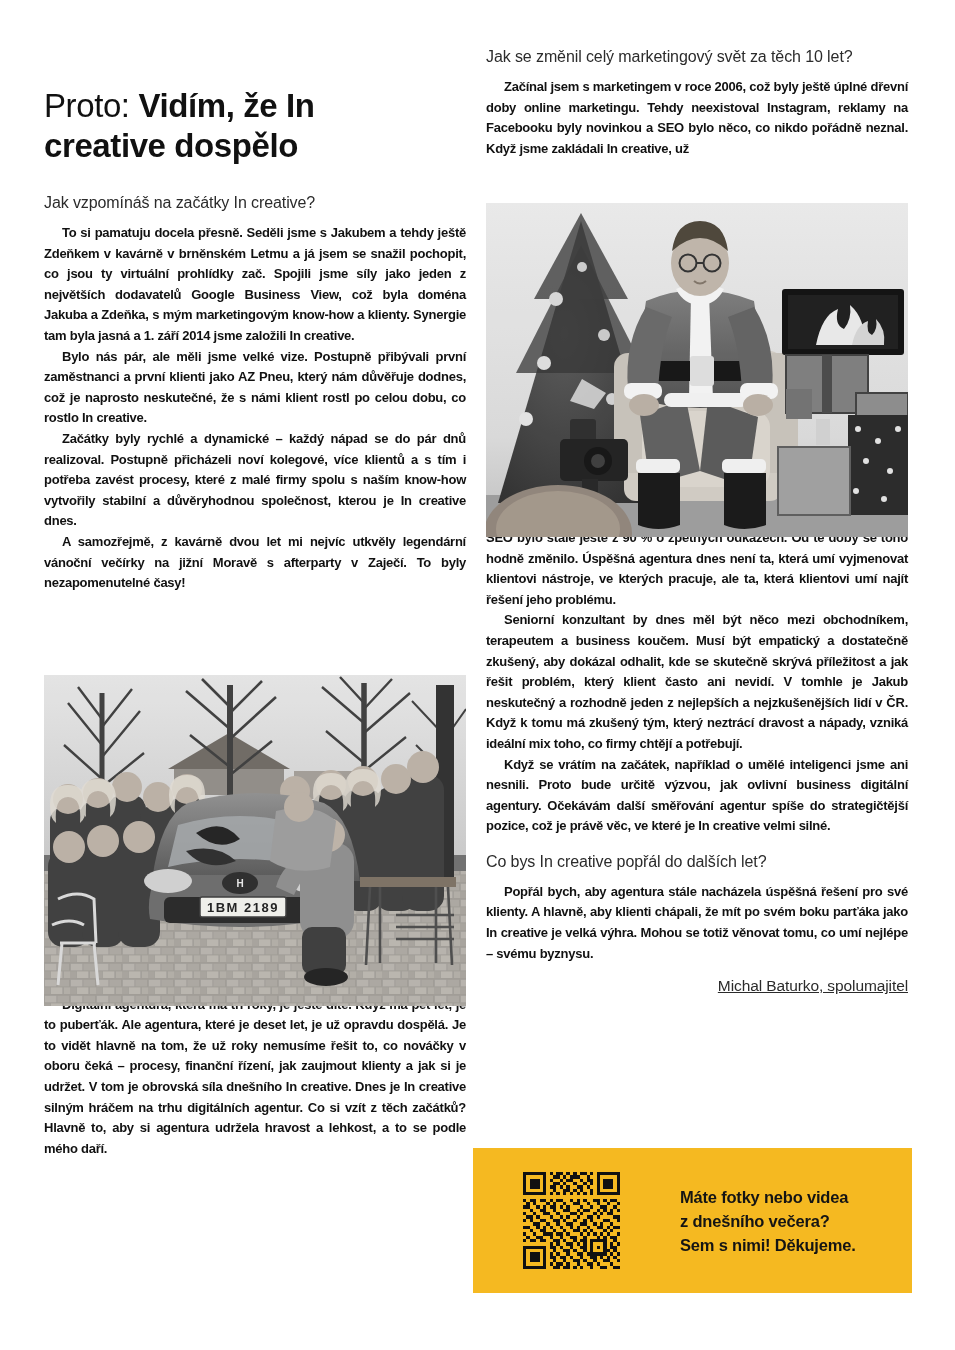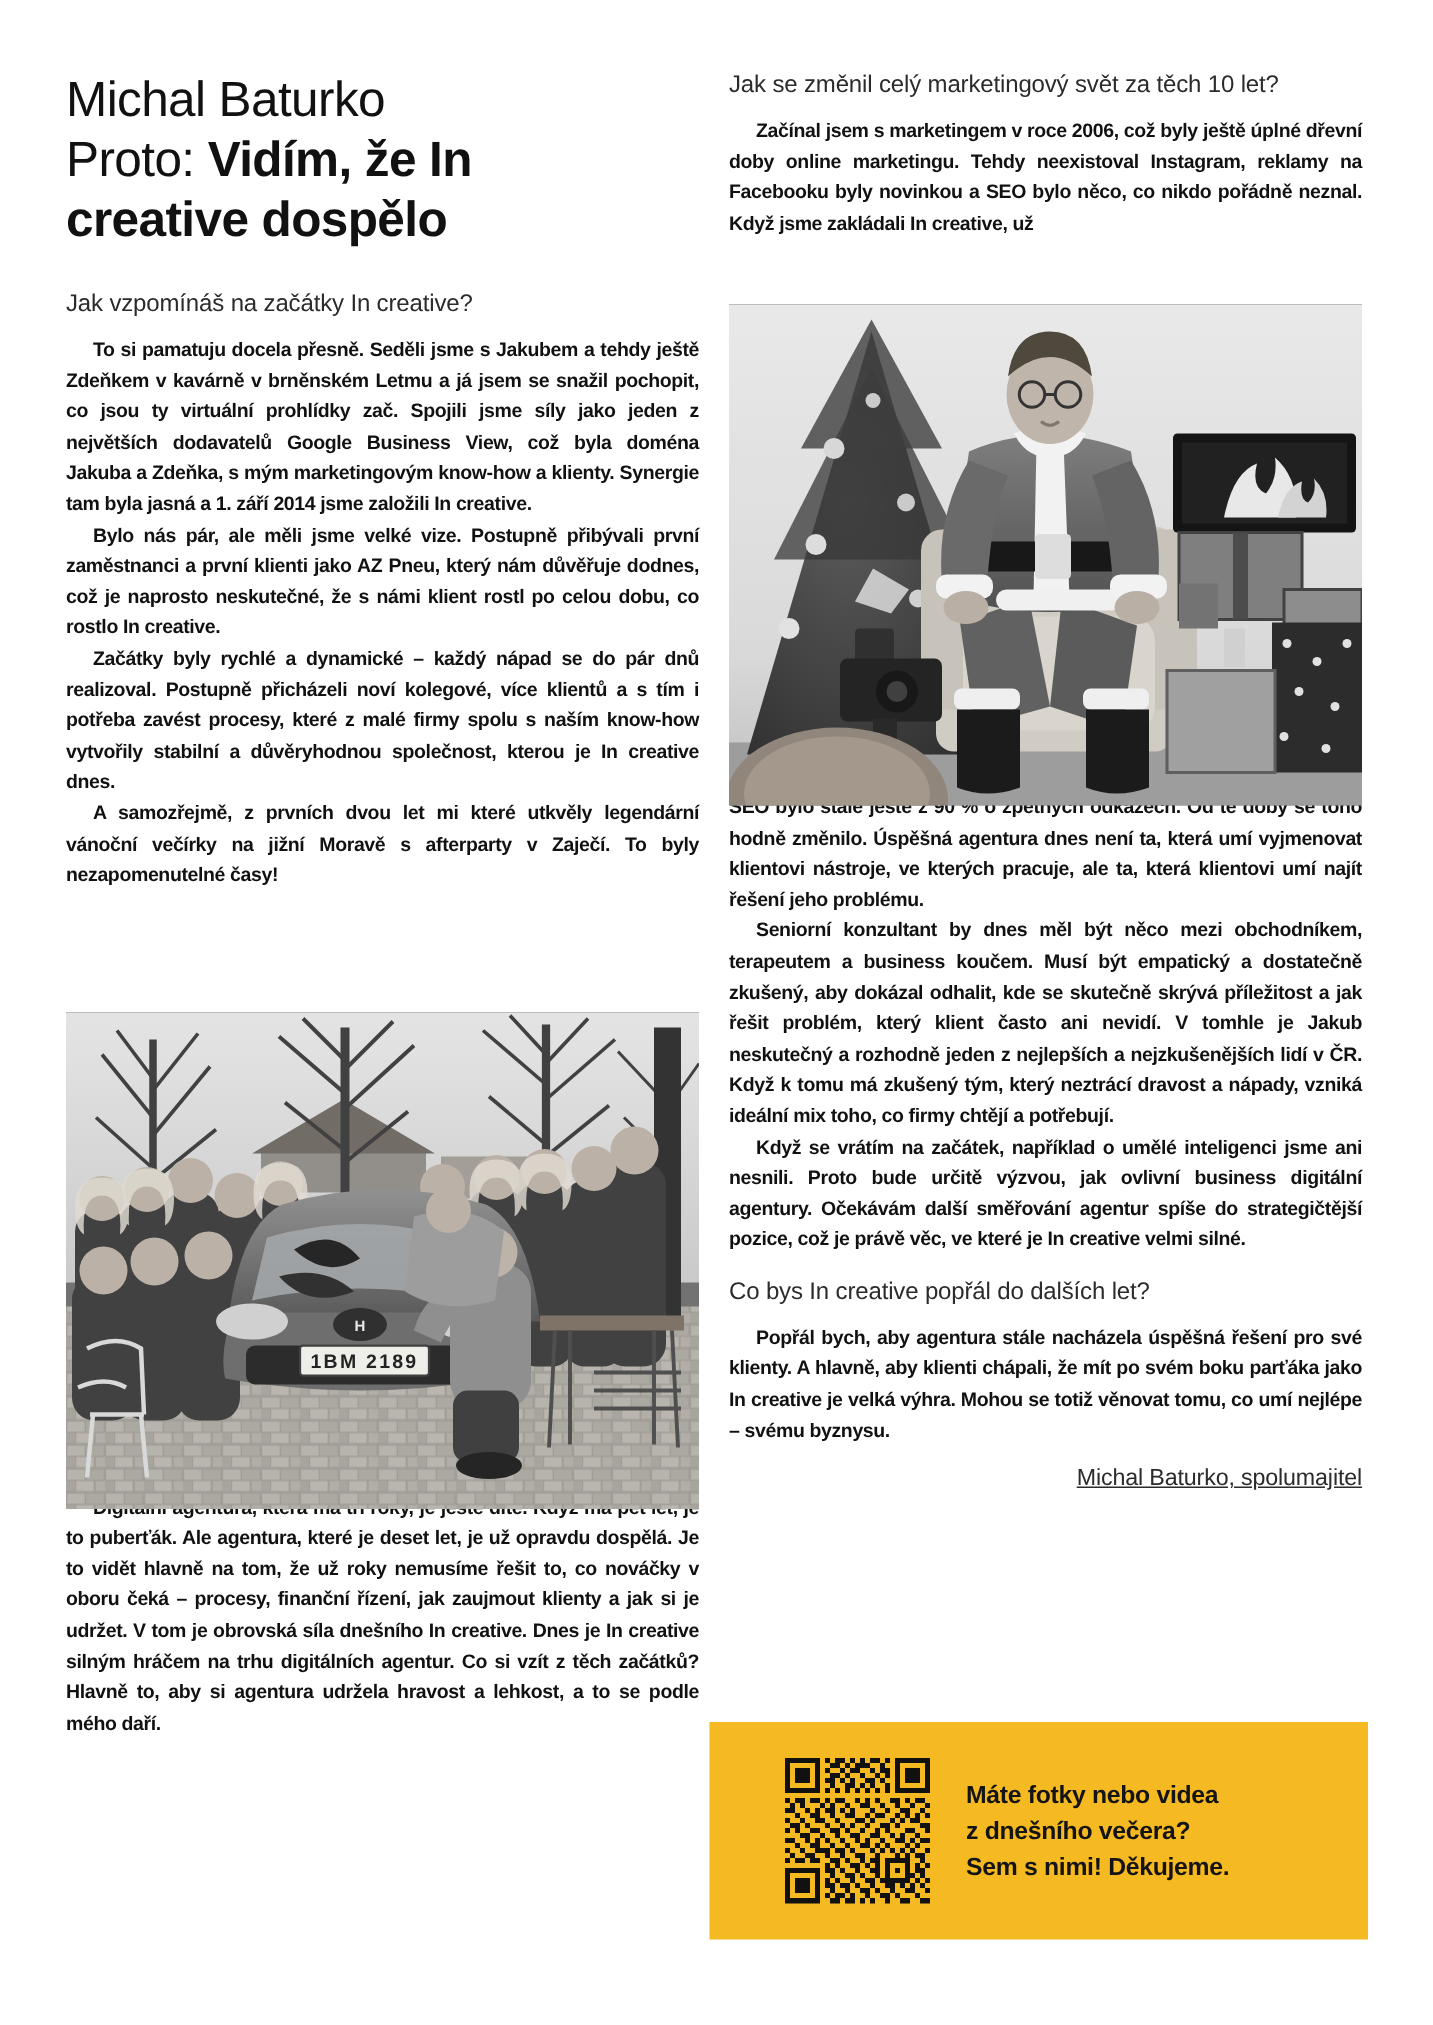--- a/index.html
+++ b/index.html
@@ -117,48 +117,48 @@
     box-sizing: border-box;
     padding-left: 50px;
   }
   .cta-qr {
     width: 97px;
     height: 97px;
     flex: 0 0 97px;
   }
   .cta-qr svg { display: block; width: 97px; height: 97px; }
   .cta-text {
-    margin-left: 24px;
+    margin-left: 60px;
     font-size: 16.5px;
     line-height: 24px;
     font-weight: 700;
     color: #141414;
     letter-spacing: -0.2px;
   }
   .cta-text div { white-space: nowrap; }
 </style>
 </head>
 <body>
 
 <div class="page">
 
   <div class="col col-left">
 
     <h1 class="headline">
-      <span>Michal Baturko</span><br>
+      <br>
       <span>Proto: </span><span class="hl-bold">Vidím, že In</span><br>
       <span class="hl-bold">creative dospělo</span>
     </h1>
 
     <p class="question">Jak vzpomínáš na začátky In creative?</p>
 
     <p class="body-p">To si pamatuju docela přesně. Seděli jsme s Jakubem a tehdy ještě Zdeňkem v kavárně v brněnském Letmu a já jsem se snažil pochopit, co jsou ty virtuální prohlídky zač. Spojili jsme síly jako jeden z největších dodavatelů Google Business View, což byla doména Jakuba a Zdeňka, s mým marketingovým know-how a klienty. Synergie tam byla jasná a 1. září 2014 jsme založili In creative.</p>
     <p class="body-p">Bylo nás pár, ale měli jsme velké vize. Postupně přibývali první zaměstnanci a první klienti jako AZ Pneu, který nám důvěřuje dodnes, což je naprosto neskutečné, že s námi klient rostl po celou dobu, co rostlo In creative.</p>
     <p class="body-p">Začátky byly rychlé a dynamické – každý nápad se do pár dnů realizoval. Postupně přicházeli noví kolegové, více klientů a s tím i potřeba zavést procesy, které z malé firmy spolu s naším know-how vytvořily stabilní a důvěryhodnou společnost, kterou je In creative dnes.</p>
-    <p class="body-p">A samozřejmě, z prvních dvou let mi které utkvěly legendární vánoční večírky na jižní Moravě s afterparty v Zaječí. To byly nezapomenutelné časy!</p>
+    <p class="body-p">A samozřejmě, z kavárně dvou let mi nejvíc utkvěly legendární vánoční večírky na jižní Moravě s afterparty v Zaječí. To byly nezapomenutelné časy!</p>
 
     <div class="spacer-lg" style="height:348px;"></div>
 
     <p class="question">V čem agentura za 10 let nejvíce „dospěla“? A naopak, je něco, co by sis z těch začátků vzal i do současnosti?</p>
 
     <p class="body-p">Digitální agentura, která má tři roky, je ještě dítě. Když má pět let, je to puberťák. Ale agentura, které je deset let, je už opravdu dospělá. Je to vidět hlavně na tom, že už roky nemusíme řešit to, co nováčky v oboru čeká – procesy, finanční řízení, jak zaujmout klienty a jak si je udržet. V tom je obrovská síla dnešního In creative. Dnes je In creative silným hráčem na trhu digitálních agentur. Co si vzít z těch začátků? Hlavně to, aby si agentura udržela hravost a lehkost, a to se podle mého daří.</p>
   </div>
 
   <div class="col col-right">
 

